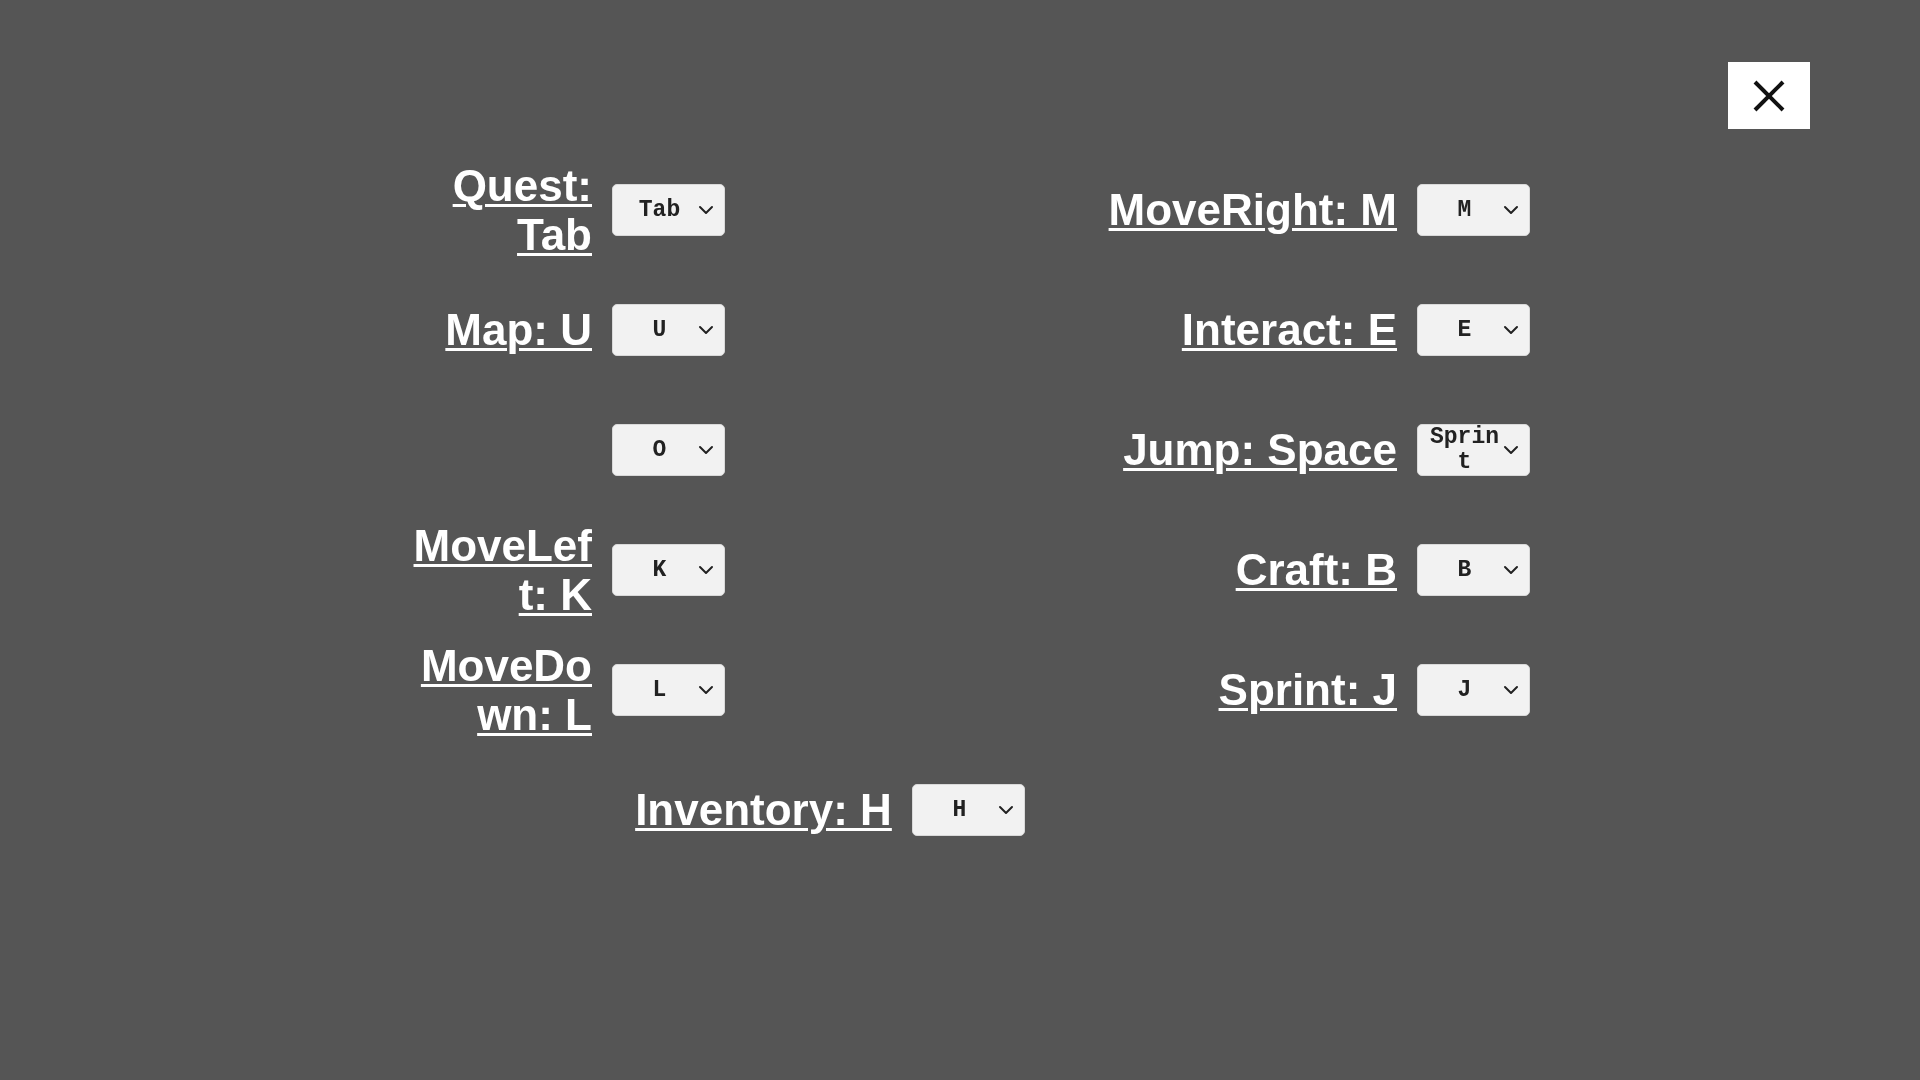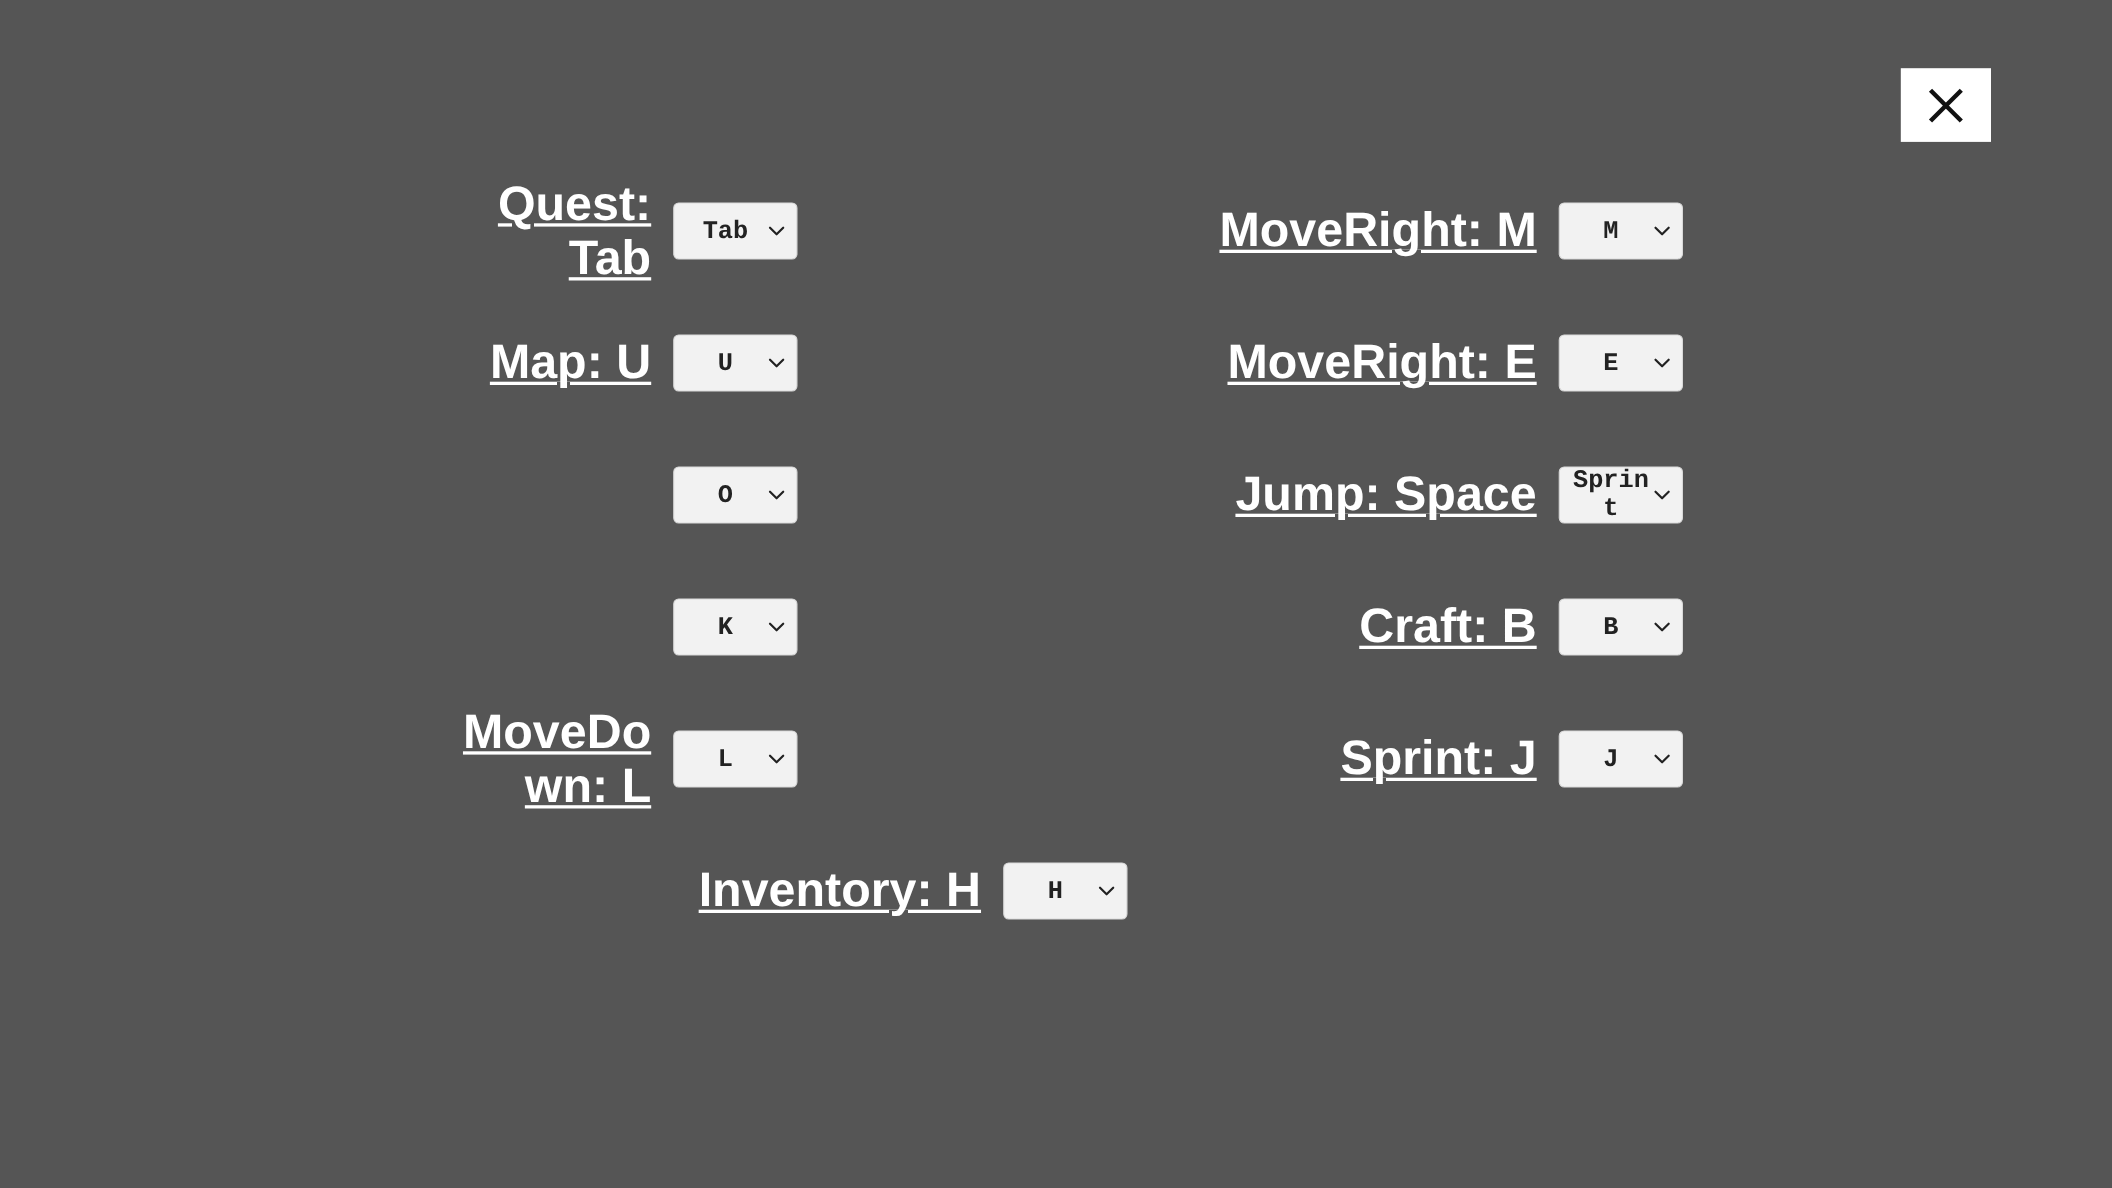--- a/index.html
+++ b/index.html
@@ -176,21 +176,21 @@
             <span class="key-value">U</span>
             <span class="chev">
               <svg width="16" height="16" viewBox="0 0 16 16">
                 <polyline points="2,5 8,11 14,5" fill="none" stroke="#222222" stroke-width="2" stroke-linecap="round" stroke-linejoin="round"></polyline>
               </svg>
             </span>
           </div>
         </div>
         <div></div>
         <div class="row right">
-          <div class="binding-label">MoveRight: E</div>
+          <div class="binding-label">Interact: E</div>
           <div class="key-select" role="combobox">
             <span class="key-value">E</span>
             <span class="chev">
               <svg width="16" height="16" viewBox="0 0 16 16">
                 <polyline points="2,5 8,11 14,5" fill="none" stroke="#222222" stroke-width="2" stroke-linecap="round" stroke-linejoin="round"></polyline>
               </svg>
             </span>
           </div>
         </div>
         <div class="row left">
@@ -209,20 +209,21 @@
           <div class="key-select" role="combobox">
             <span class="key-value">Sprint</span>
             <span class="chev">
               <svg width="16" height="16" viewBox="0 0 16 16">
                 <polyline points="2,5 8,11 14,5" fill="none" stroke="#222222" stroke-width="2" stroke-linecap="round" stroke-linejoin="round"></polyline>
               </svg>
             </span>
           </div>
         </div>
         <div class="row left">
+          <div class="binding-label">MoveLeft: K</div>
           <div class="key-select" role="combobox">
             <span class="key-value">K</span>
             <span class="chev">
               <svg width="16" height="16" viewBox="0 0 16 16">
                 <polyline points="2,5 8,11 14,5" fill="none" stroke="#222222" stroke-width="2" stroke-linecap="round" stroke-linejoin="round"></polyline>
               </svg>
             </span>
           </div>
         </div>
         <div></div>

